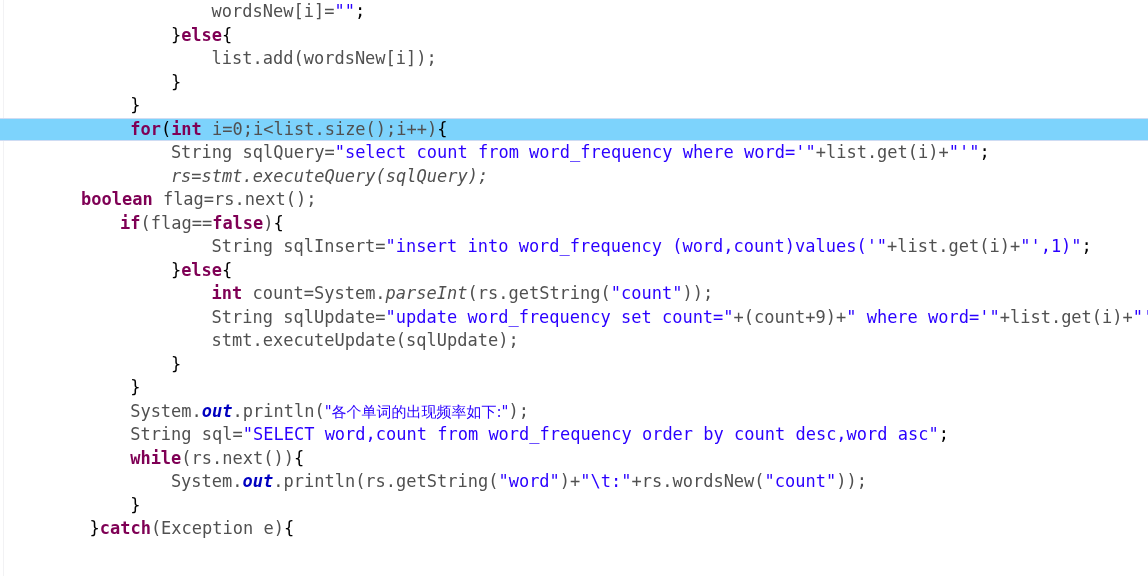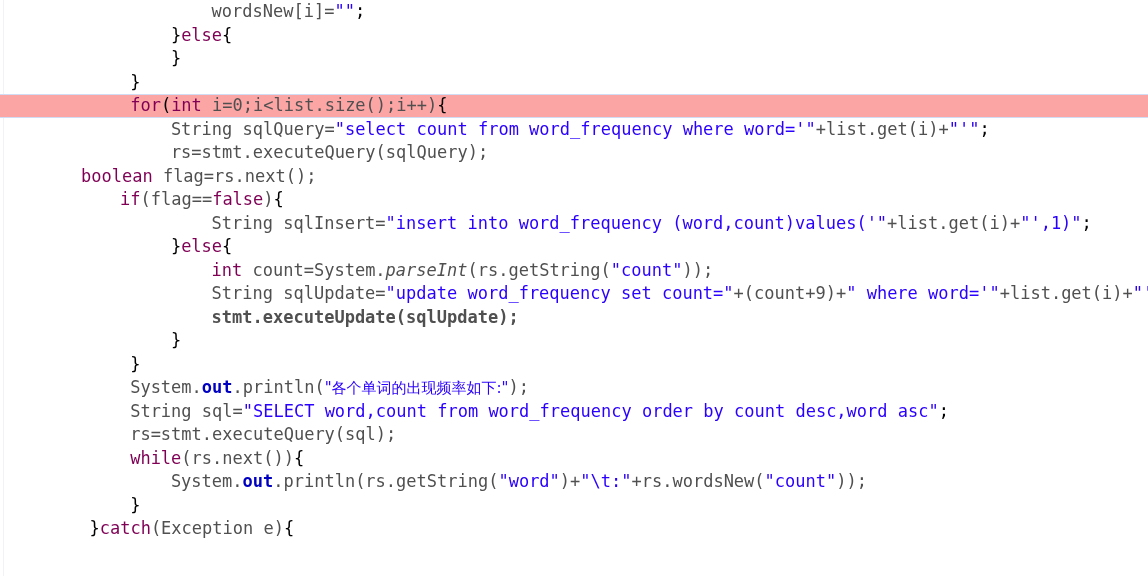--- a/index.html
+++ b/index.html
@@ -44,61 +44,61 @@
     height: 23.5px;
     line-height: 23.5px;
     white-space: pre;
     font-size: 17px;
     font-family: "DejaVu Sans Mono", "Liberation Mono", monospace;
     color: #000000;
     letter-spacing: 0px;
   }
 
   .line.highlight {
-    background: #fca5a5;
+    background: #7dd3fc;
     box-shadow: inset 0 1px 0 #cfdcf3, inset 0 -1px 0 #cfdcf3;
   }
 
   .line .txt {
     display: inline-block;
     padding-left: 8px;
   }
 
   
-  .kw   { color: #7f0055; font-weight: normal; }            
+  .kw   { color: #7f0055; font-weight: bold; }            
   .str  { color: #2a00ff; }                                
   .pln  { color: #505050; }                                
   .blk  { color: #000000; }                                
-  .stat { color: #0000c0; font-weight: bold; } 
+  .stat { color: #0000c0; font-weight: bold; font-style: italic; } 
   .mth  { color: #505050; font-style: italic; }            
   .cjk  { font-family: "DejaVu Sans", "Liberation Sans", sans-serif; font-size: 15px; }
 </style>
 </head>
 <body>
 
 <div id="editor">
   <div id="gutter-edge"></div>
   <div class="code-area" id="code-area">
       <div class="line"><span class="txt" style="padding-left: 211.6px;"><span class="pln">wordsNew[i]=</span><span class="str">""</span><span class="blk">;</span></span></div>
       <div class="line"><span class="txt" style="padding-left: 170.88px;"><span class="blk">}</span><span class="kw">else</span><span class="blk">{</span></span></div>
+      <div class="line"><span class="txt" style="padding-left: 211.6px;"><span class="pln">list.add(wordsNew[i]);</span></span></div>
       <div class="line"><span class="txt" style="padding-left: 170.88px;"><span class="blk">}</span></span></div>
       <div class="line"><span class="txt" style="padding-left: 130.16px;"><span class="blk">}</span></span></div>
       <div class="line highlight"><span class="txt" style="padding-left: 130.16px;"><span class="kw">for</span><span class="blk">(</span><span class="kw">int</span><span class="pln"> i=0;i&lt;list.size();i++)</span><span class="blk">{</span></span></div>
       <div class="line"><span class="txt" style="padding-left: 170.88px;"><span class="pln">String</span><span class="pln"> sqlQuery=</span><span class="str">"select count from word_frequency where word='"</span><span class="pln">+list.get(i)+</span><span class="str">"'"</span><span class="blk">;</span></span></div>
-      <div class="line"><span class="txt" style="padding-left: 170.88px;"><span class="pln">rs=stmt.executeQuery(sqlQuery);</span></span></div>
+      <div class="line"><span class="txt" style="padding-left: 170.88px; font-style: italic;"><span class="pln">rs=stmt.executeQuery(sqlQuery);</span></span></div>
       <div class="line"><span class="txt" style="padding-left: 81px;"><span class="kw">boolean</span><span class="pln"> flag=rs.next();</span></span></div>
       <div class="line"><span class="txt" style="padding-left: 120px;"><span class="kw">if</span><span class="pln">(flag==</span><span class="kw">false</span><span class="pln">)</span><span class="blk">{</span></span></div>
       <div class="line"><span class="txt" style="padding-left: 211.6px;"><span class="pln">String sqlInsert=</span><span class="str">"insert into word_frequency (word,count)values('"</span><span class="pln">+list.get(i)+</span><span class="str">"',1)"</span><span class="blk">;</span></span></div>
       <div class="line"><span class="txt" style="padding-left: 170.88px;"><span class="blk">}</span><span class="kw">else</span><span class="blk">{</span></span></div>
       <div class="line"><span class="txt" style="padding-left: 211.6px;"><span class="kw">int</span><span class="pln"> count=System.</span><span class="mth">parseInt</span><span class="pln">(rs.getString(</span><span class="str">"count"</span><span class="pln">));</span></span></div>
       <div class="line"><span class="txt" style="padding-left: 211.6px;"><span class="pln">String sqlUpdate=</span><span class="str">"update word_frequency set count="</span><span class="pln">+(count+9)+</span><span class="str">" where word='"</span><span class="pln">+list.get(i)+</span><span class="str">"'"</span></span></div>
-      <div class="line"><span class="txt" style="padding-left: 211.6px; font-weight: bold;"><span class="pln">stmt.executeUpdate(sqlUpdate);</span></span></div>
+      <div class="line"><span class="txt" style="padding-left: 211.6px;"><span class="pln">stmt.executeUpdate(sqlUpdate);</span></span></div>
       <div class="line"><span class="txt" style="padding-left: 170.88px;"><span class="blk">}</span></span></div>
       <div class="line"><span class="txt" style="padding-left: 130.16px;"><span class="blk">}</span></span></div>
       <div class="line"><span class="txt" style="padding-left: 130.16px;"><span class="pln">System.</span><span class="stat">out</span><span class="pln">.println(</span><span class="str cjk">"各个单词的出现频率如下:"</span><span class="pln">);</span></span></div>
       <div class="line"><span class="txt" style="padding-left: 130.16px;"><span class="pln">String sql=</span><span class="str">"SELECT word,count from word_frequency order by count desc,word asc"</span><span class="blk">;</span></span></div>
-      <div class="line"><span class="txt" style="padding-left: 130.16px;"><span class="pln">rs=stmt.executeQuery(sql);</span></span></div>
       <div class="line"><span class="txt" style="padding-left: 130.16px;"><span class="kw">while</span><span class="pln">(rs.next())</span><span class="blk">{</span></span></div>
       <div class="line"><span class="txt" style="padding-left: 170.88px;"><span class="pln">System.</span><span class="stat">out</span><span class="pln">.println(rs.getString(</span><span class="str">"word"</span><span class="pln">)+</span><span class="str">"\t:"</span><span class="pln">+rs.wordsNew(</span><span class="str">"count"</span><span class="pln">));</span></span></div>
       <div class="line"><span class="txt" style="padding-left: 130.16px;"><span class="blk">}</span></span></div>
       <div class="line"><span class="txt" style="padding-left: 89.44px;"><span class="blk">}</span><span class="kw">catch</span><span class="pln">(Exception e)</span><span class="blk">{</span></span></div>
     </div>
 </div>
 
 </body></html>

